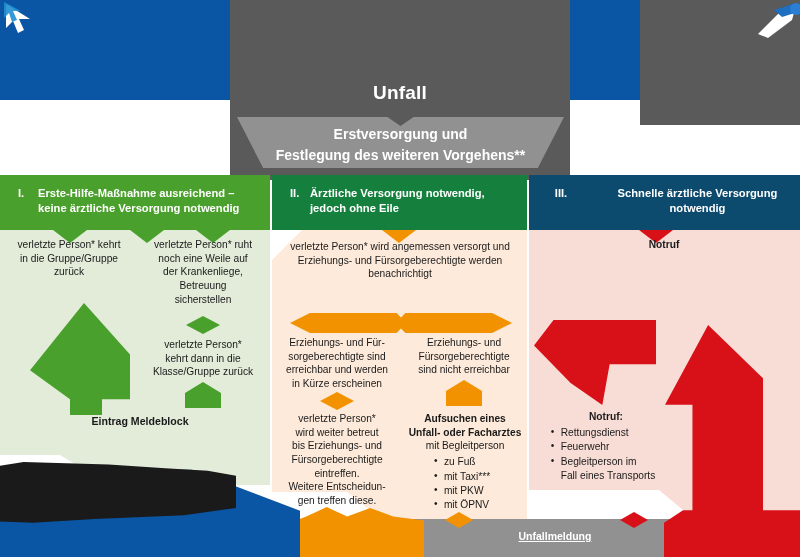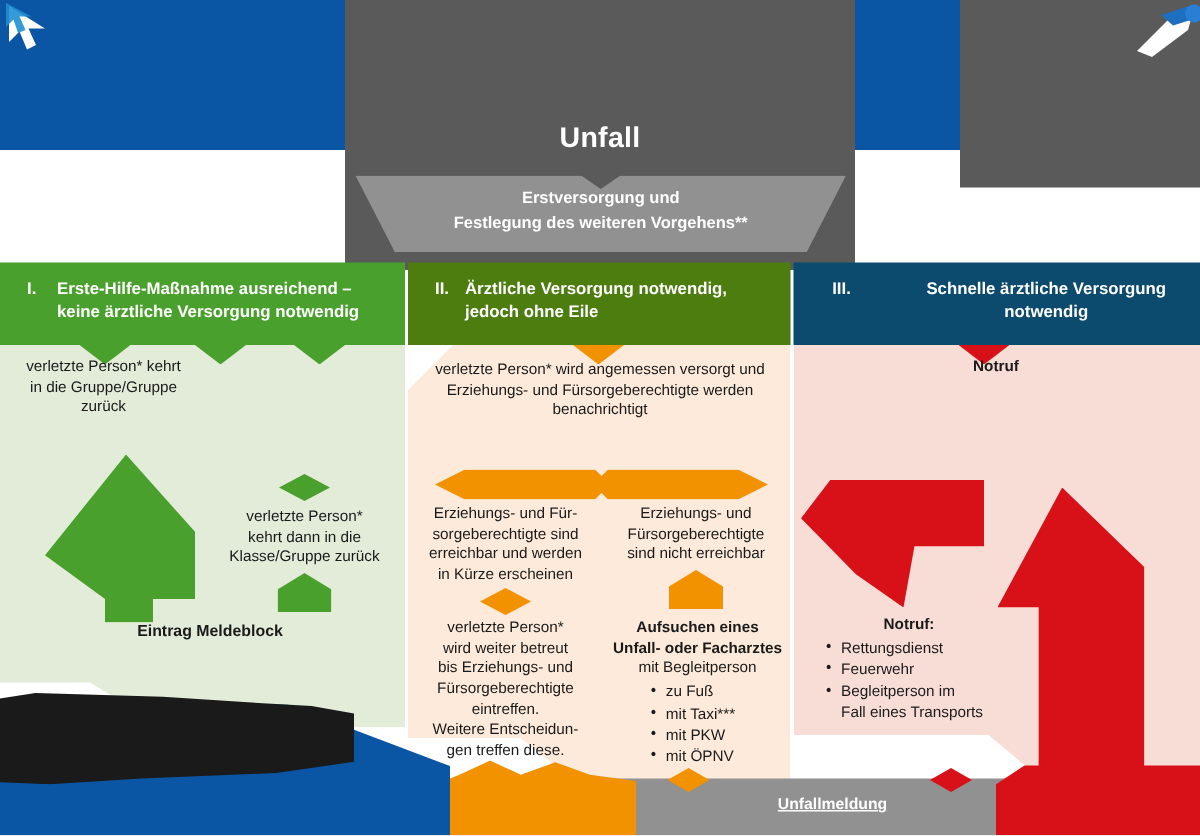--- a/index.html
+++ b/index.html
@@ -12,21 +12,21 @@
 
   
   .band{position:absolute;}
   .blue-top{left:0;top:0;width:800px;height:100px;background:#0a56a5;}
   .gray-top{left:230px;top:0;width:340px;height:180px;background:#5a5a5a;}
   .gray-right-top{left:640px;top:0;width:160px;height:125px;background:#5a5a5a;}
 
   
   .colhead{position:absolute;color:#ffffff;font-weight:bold;font-size:11.2px;line-height:1.32;}
   .head-green{left:0;top:175px;width:270px;height:55px;background:#4aa02c;}
-  .head-orange{left:272px;top:175px;width:255px;height:55px;background:#4d7c0f;}
+  .head-orange{left:272px;top:175px;width:255px;height:55px;background:#15803d;}
   .head-red{left:529px;top:175px;width:303px;height:55px;background:#0c4a6e;text-align:center;}
   .colhead .inner{position:absolute;left:18px;right:10px;top:11px;display:flex;}
   .colhead .num{width:20px;flex:0 0 20px;}
   .colhead .txt{flex:1;}
   .head-red .inner{left:20px;}
 
   
   .notch{position:absolute;top:100%;width:34px;height:13px;}
   .notch.green{background:#4aa02c;clip-path:polygon(0 0,100% 0,50% 100%);}
   .notch.orange{background:#f29200;clip-path:polygon(0 0,100% 0,50% 100%);}
@@ -45,21 +45,21 @@
   .unfall-label{
     position:absolute;left:230px;top:82px;width:340px;
     text-align:center;color:#ffffff;font-weight:bold;font-size:19px;letter-spacing:.2px;
   }
   .erst-box{
     position:absolute;left:237px;top:117px;width:327px;height:51px;background:#919191;
     clip-path:polygon(0 0,46% 0,50% 9px,54% 0,100% 0,92% 100%,54% 100%,50% calc(100% + 0px),46% 100%,8% 100%);
   }
   .erst-text{
     position:absolute;left:237px;top:124px;width:327px;text-align:center;
-    color:#ffffff;font-weight:bold;font-size:11px;line-height:1.5;
+    color:#ffffff;font-weight:bold;font-size:14px;line-height:1.5;
   }
 
   
   .tblk{position:absolute;text-align:center;color:#1a1a1a;font-size:10.2px;line-height:1.34;}
   .tblk .bold{font-weight:bold;}
   .bul{list-style:none;margin:2px 6px 0 0;padding:0;text-align:left;display:inline-block;}
   .bul li{position:relative;padding-left:10px;line-height:1.42;}
   .bul li:before{content:"\2022";position:absolute;left:0;top:-1px;}
 
   
@@ -148,20 +148,27 @@
     <div class="notch green" style="left:130px;"></div>
     <div class="notch green" style="left:196px;"></div>
   </div>
 
   <div class="tblk" style="left:4px;top:238px;width:130px;">
       <div>verletzte Person* kehrt</div>
       <div>in die Gruppe/Gruppe</div>
       <div>zurück</div>
     </div>
 
+  <div class="tblk" style="left:140px;top:238px;width:126px;">
+      <div>verletzte Person* ruht</div>
+      <div>noch eine Weile auf</div>
+      <div>der Krankenliege,</div>
+      <div>Betreuung</div>
+      <div>sicherstellen</div>
+    </div>
 
   <div class="arw dia g" style="left:186px;top:316px;width:34px;height:18px;"></div>
 
   <div class="tblk" style="left:140px;top:338px;width:126px;">
       <div>verletzte Person*</div>
       <div>kehrt dann in die</div>
       <div>Klasse/Gruppe zurück</div>
     </div>
 
   <div class="arw pent g" style="left:185px;top:382px;width:36px;height:26px;"></div>

